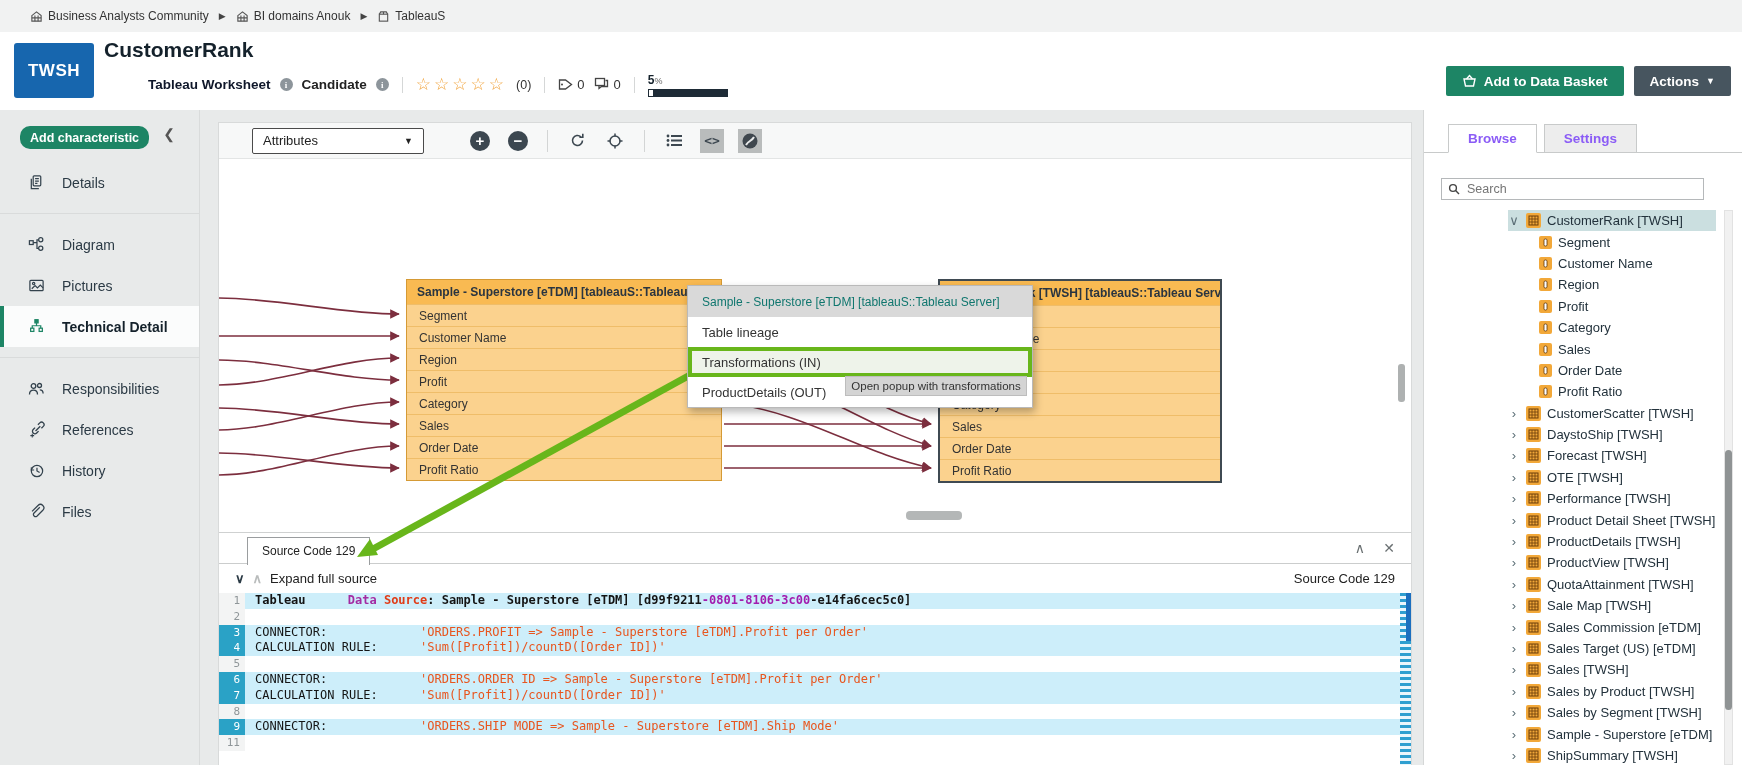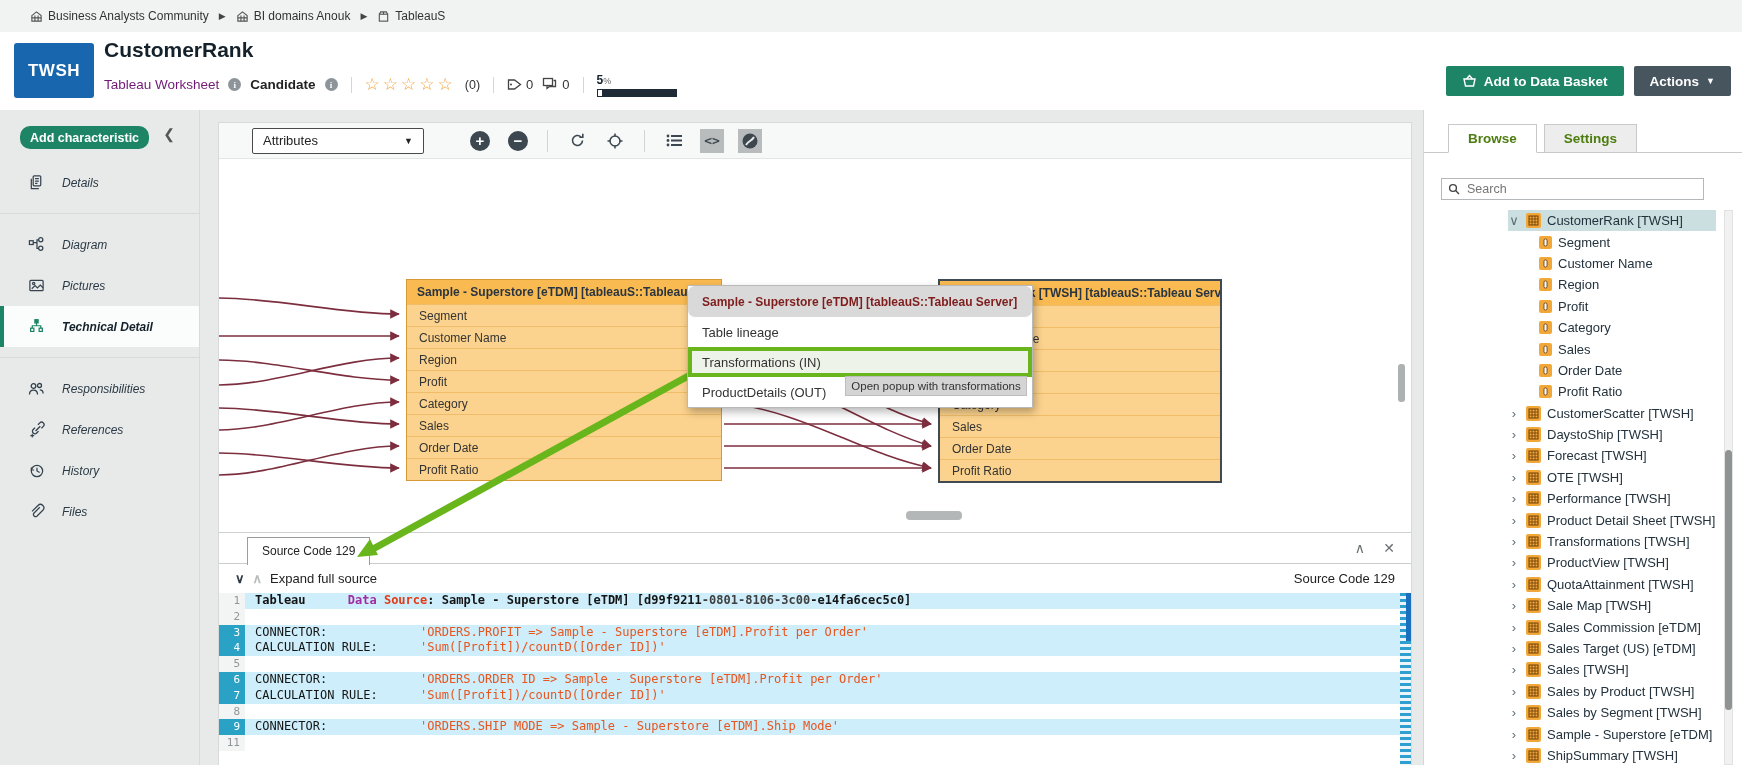--- a/index.html
+++ b/index.html
@@ -12,21 +12,21 @@
   .bc-item{display:flex;align-items:center;gap:5px;cursor:pointer;}
   .bc-sep{margin:0 10px;font-size:9px;color:#444;}
   .bc-ic{display:inline-flex;}
 
   
   .header{position:absolute;left:0;top:32px;width:1742px;height:78px;background:#fff;}
   .logo{position:absolute;left:14px;top:11px;width:80px;height:55px;background:#1766ae;border-radius:3px;
     color:#fff;font-weight:bold;font-size:17px;display:flex;align-items:center;justify-content:center;letter-spacing:.5px;}
   .title{position:absolute;left:104px;top:6px;font-size:21px;font-weight:bold;color:#14212b;}
   .subrow{position:absolute;left:104px;top:40px;display:flex;align-items:center;gap:9px;font-size:13.5px;}
-  .asset-type{color:#701a75;font-weight:normal;cursor:pointer;}
+  .asset-type{color:#0f172a;font-weight:bold;cursor:pointer;margin-left:44px;}
   .status{font-weight:bold;color:#222;}
   .info-ic{width:13px;height:13px;border-radius:50%;background:#8d959b;color:#fff;font-size:9px;font-weight:bold;
     display:inline-flex;align-items:center;justify-content:center;font-family:"Liberation Serif",serif;cursor:pointer;}
   .pipe{width:1px;height:16px;background:#d5d7d7;margin:0 4px;}
   .stars{color:#f1a33b;font-size:17px;letter-spacing:3px;cursor:pointer;line-height:1;}
   .rate-count{font-size:12.5px;color:#333;}
   .cnt{display:flex;align-items:center;gap:4px;font-size:13px;color:#333;cursor:pointer;}
   .pg{width:80px;}
   .pg-top{font-size:12px;font-weight:bold;color:#14212b;line-height:11px;}
   .pg-unit{font-size:9px;color:#666;font-weight:normal;}
@@ -39,21 +39,21 @@
   .btn-dark{background:#47555f;}
   .caret{font-size:9px;}
 
   
   .sidenav{position:absolute;left:0;top:110px;width:200px;bottom:0;background:#e8eaea;border-right:1px solid #d9dbdb;}
   .addchar{position:absolute;left:20px;top:16px;height:23px;background:#1d8565;color:#fff;font-size:12.5px;
     font-weight:bold;display:flex;align-items:center;padding:0 10px;border-radius:10px;cursor:pointer;}
   .collapse{position:absolute;right:24px;top:16px;color:#555;font-size:14px;cursor:pointer;}
   .nav-list{position:absolute;left:0;top:52px;right:0;}
   .nav-sep{height:1px;background:#d9dbdb;margin:10px 0;}
-  .nav-item{height:41px;display:flex;align-items:center;gap:16px;padding-left:26px;font-size:12px;color:#2b3a45;cursor:pointer;font-style:italic;}
+  .nav-item{height:41px;display:flex;align-items:center;gap:16px;padding-left:26px;font-size:14px;color:#2b3a45;cursor:pointer;}
   .nav-item.active{background:#fbfcfc;border-left:4px solid #1d8565;padding-left:22px;font-weight:bold;color:#14212b;}
   .nav-ic{width:20px;display:inline-flex;justify-content:center;}
 
   
   .card{position:absolute;left:218px;top:122px;width:1194px;height:650px;background:#fff;border:1px solid #d8dada;}
   .toolbar{position:absolute;left:0;top:0;right:0;height:36px;background:#f7f8f8;border-bottom:1px solid #e3e5e5;
     display:flex;align-items:center;padding-left:33px;gap:14px;}
   .attr-select{width:172px;height:26px;border:1px solid #4a4a4a;border-radius:2px;background:#fff;display:flex;
     align-items:center;justify-content:space-between;padding:0 10px;font-size:13px;color:#222;cursor:pointer;}
   .tb-sep{width:1px;height:22px;background:#d3d5d5;margin:0 3px;}
@@ -69,22 +69,22 @@
     display:flex;align-items:center;padding:0 10px;white-space:nowrap;overflow:hidden;cursor:pointer;}
   .tnode .t-row{height:22px;font-size:12px;color:#333;display:flex;align-items:center;padding:0 12px;
     border-top:1px solid #efbd69;cursor:pointer;}
   .tnode.left{left:187px;top:156px;width:316px;border:1px solid #d59a35;}
   .tnode.right{left:719px;top:156px;width:284px;border:2px solid #3f4a52;}
 
   .arrows{position:absolute;left:0;top:0;width:1194px;height:650px;z-index:20;pointer-events:none;}
 
   .cmenu{position:absolute;left:468px;top:162px;width:346px;background:#fff;z-index:25;
     border:1px solid #b9b9b9;box-shadow:2px 4px 8px rgba(0,0,0,.28);}
-  .cm-head{height:31px;background:#d9d9d9;font-size:12px;font-weight:bold;color:#7f1d1d;display:flex;
-    align-items:center;padding:0 14px;white-space:nowrap;overflow:hidden;border-radius:7px;}
+  .cm-head{height:31px;background:#d9d9d9;font-size:12px;font-weight:normal;color:#0f766e;display:flex;
+    align-items:center;padding:0 14px;white-space:nowrap;overflow:hidden;}
   .cm-item{height:30px;font-size:13px;color:#333;display:flex;align-items:center;padding:0 14px;cursor:pointer;background:#fff;}
   .cm-item.hl{border:4px solid #68b61b;background:#eef3ea;padding:0 10px;}
   .tooltip{position:absolute;left:626px;top:253px;width:182px;height:20px;background:#d4d4d4;border:1px solid #bdbdbd;
     font-size:11.5px;color:#333;display:flex;align-items:center;justify-content:center;z-index:26;white-space:nowrap;}
 
   .dragpill{position:absolute;left:687px;top:388px;width:56px;height:9px;background:#b4b7b7;border-radius:4px;z-index:6;cursor:grab;}
   .dg-vscroll{position:absolute;right:6px;top:241px;width:7px;height:38px;background:#aeb1b1;border-radius:3px;z-index:6;cursor:pointer;}
 
   
   .srcpanel{position:absolute;left:0;top:409px;right:0;bottom:0;background:#fff;border-top:1px solid #cfd1d1;z-index:10;}
@@ -101,30 +101,30 @@
   .sc-right{margin-left:auto;font-size:13px;color:#222;}
   .codearea{position:absolute;left:0;top:60px;right:0;bottom:0;background:#fff;
     font-family:"DejaVu Sans Mono",monospace;font-size:12px;}
   .code-line{display:flex;height:15.8px;line-height:15.8px;}
   .gut{width:26px;flex:none;text-align:right;padding-right:5px;font-size:11px;color:#8f9699;background:#f3f4f4;}
   .gut.ghl{background:#2aa2c6;color:#fff;}
   .code-content{flex:1;padding-left:10px;white-space:pre;overflow:hidden;}
   .code-line.hl .code-content{background:#cdeefa;}
   .code-line.bold .code-content{font-weight:bold;}
   .code-label{display:inline-block;width:165px;}
-  .c-k{color:#141414;} .c-purple{color:#a32ba3;padding-left:35px;} .c-red{color:#e03c17;} .c-str{color:#e8551e;} .c-num{color:#404040;}
+  .c-k{color:#141414;} .c-purple{color:#a32ba3;padding-left:35px;} .c-red{color:#e03c17;} .c-str{color:#e8551e;} .c-num{color:#a21caf;}
   .minimap{position:absolute;right:0;top:60px;bottom:0;width:11px;
     background:repeating-linear-gradient(to bottom,#2f9fd0 0 3px,#eaf6fc 3px 6px);}
   .mm-thumb{position:absolute;right:0;top:60px;width:5px;height:48px;background:#1b6fbf;cursor:pointer;}
 
   
   .rpanel{position:absolute;left:1423px;top:110px;right:0;bottom:0;background:#fff;border-left:1px solid #d5d7d7;}
   .rp-tabs{position:absolute;left:24px;top:14px;display:flex;gap:7px;z-index:2;}
   .rp-tab{height:29px;padding:0 19px;font-size:13.5px;font-weight:bold;display:flex;align-items:center;
-    border:1px solid #c8caca;background:#ededed;color:#4d7c0f;cursor:pointer;}
+    border:1px solid #c8caca;background:#ededed;color:#8b5cf6;cursor:pointer;}
   .rp-tab.active{background:#fff;border-bottom:1px solid #fff;}
   .rp-tabline{position:absolute;left:0;right:0;top:42px;height:1px;background:#c8caca;}
   .searchbox{position:absolute;left:17px;top:68px;width:263px;height:22px;border:1px solid #b5b8ba;background:#fff;
     display:flex;align-items:center;padding:0 6px;gap:5px;}
   .searchbox input{border:none;outline:none;font-size:12.5px;color:#555;flex:1;font-family:"Liberation Sans",sans-serif;background:transparent;}
   .tree{position:absolute;left:0;top:100px;right:26px;bottom:0;overflow:hidden;}
   .trow{height:21.4px;display:flex;align-items:center;font-size:13px;color:#23323c;cursor:pointer;}
   .trow.ws{padding-left:84px;} .trow.attr{padding-left:115px;}
   .tr-inner{display:flex;align-items:center;flex:1;height:100%;gap:6px;white-space:nowrap;overflow:hidden;}
   .trow.sel .tr-inner{background:#cbdfe0;}
@@ -675,21 +675,21 @@
       <div class="trow ws">
             <div class="tr-inner">
           <span class="t-chev">›</span>
           <span style="display:inline-flex">
             <svg width="15" height="15" viewBox="0 0 15 15">
               <rect width="15" height="15" rx="2" fill="#f2a839"></rect>
               <rect x="3" y="3" width="9" height="9" fill="none" stroke="#6b3c0a" stroke-width="1"></rect>
               <path d="M3 6 h9 M3 9 h9 M6 3 v9 M9 3 v9" stroke="#6b3c0a" stroke-width="0.8"></path>
             </svg>
           </span>
-          <span class="t-label">Transformations [TWSH]</span>
+          <span class="t-label">ProductDetails [TWSH]</span>
         </div>
           </div>
       <div class="trow ws">
             <div class="tr-inner">
           <span class="t-chev">›</span>
           <span style="display:inline-flex">
             <svg width="15" height="15" viewBox="0 0 15 15">
               <rect width="15" height="15" rx="2" fill="#f2a839"></rect>
               <rect x="3" y="3" width="9" height="9" fill="none" stroke="#6b3c0a" stroke-width="1"></rect>
               <path d="M3 6 h9 M3 9 h9 M6 3 v9 M9 3 v9" stroke="#6b3c0a" stroke-width="0.8"></path>

